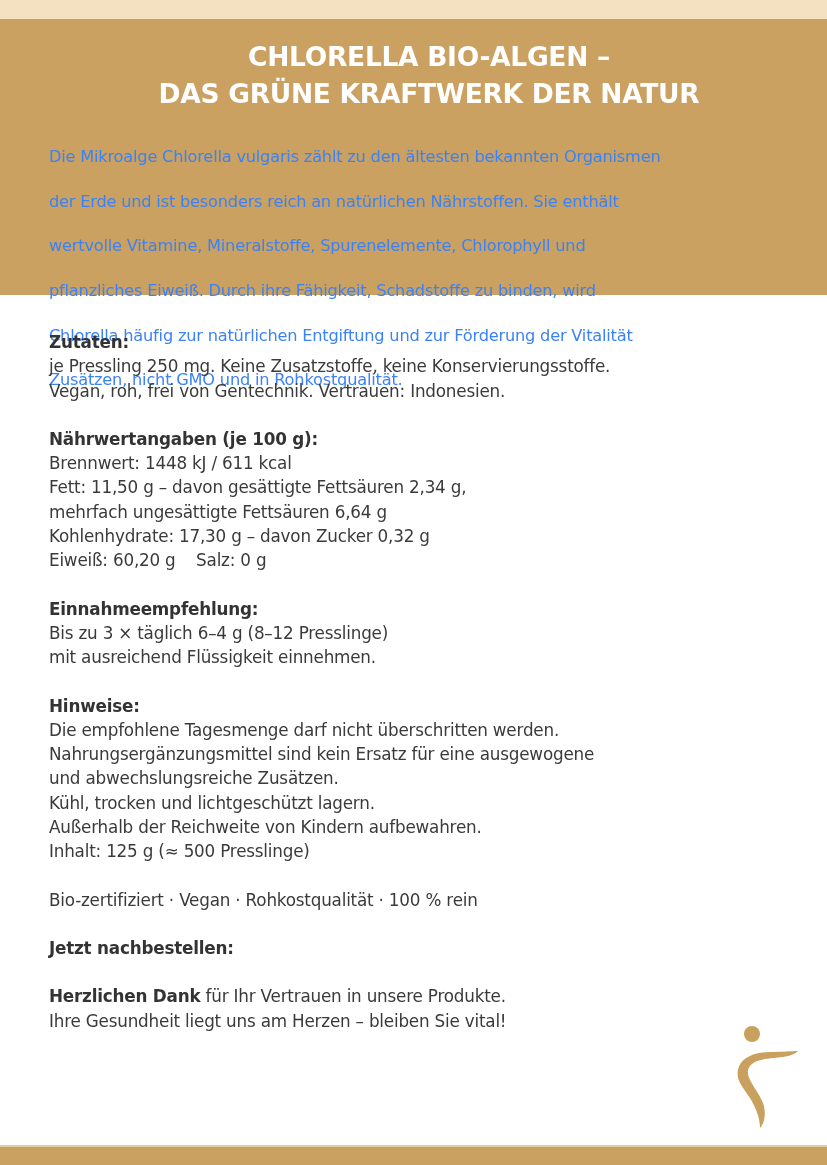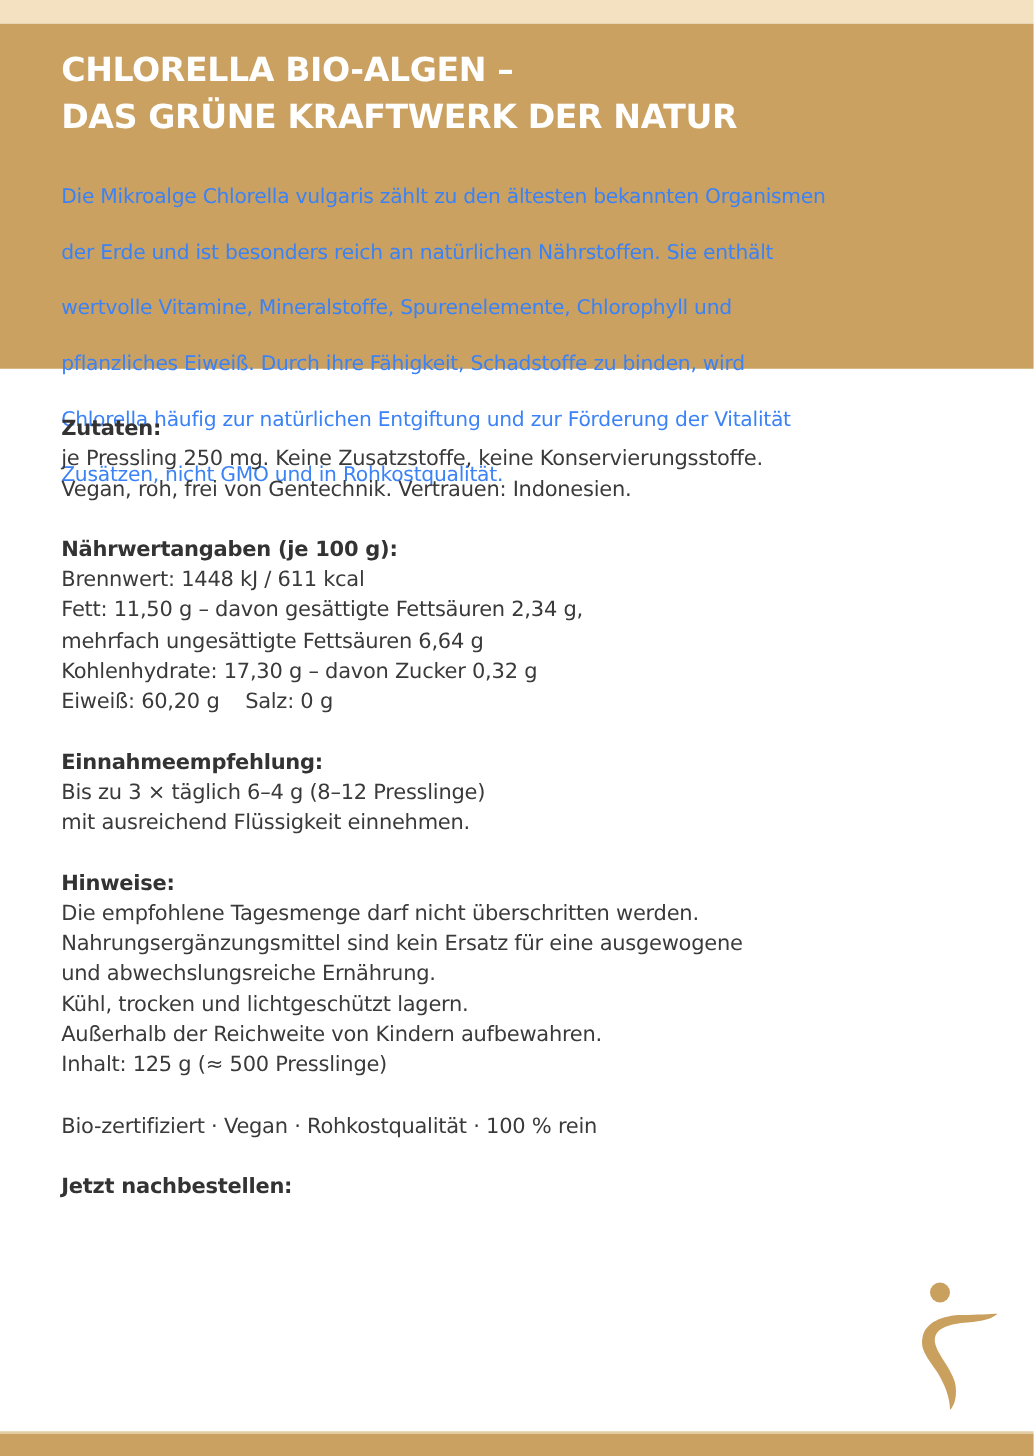--- a/index.html
+++ b/index.html
@@ -3,21 +3,21 @@
 <meta charset="utf-8">
 <style>
   * { box-sizing: border-box; margin: 0; padding: 0; }
   html, body { width: 827px; height: 1165px; background: #ffffff; overflow: hidden; }
   body { position: relative; font-family: "DejaVu Sans", sans-serif; color: #3a3a3a; }
 
   .top-strip { position: absolute; left: 0; top: 0; width: 827px; height: 19px; background: #f3e1c2; }
   .header { position: absolute; left: 0; top: 19px; width: 827px; height: 276px; background: #caa160; }
   .title { position: absolute; left: 49px; top: 38px; width: 760px; color: #ffffff;
            font-family: "DejaVu Sans", sans-serif; font-weight: bold; font-size: 26.5px; line-height: 37px;
-           letter-spacing: -0.3px; }
+           letter-spacing: -0.3px; text-align: center; }
   .intro { position: absolute; left: 49px; top: 124px; width: 775px; color: #3b82f6;
            font-size: 16.2px; line-height: 22.3px; letter-spacing: -0.2px; white-space: pre-line; }
 
   .content { position: absolute; left: 49px; top: 330px; width: 760px; font-size: 16.8px; line-height: 24.3px;
              color: #3a3a3a; letter-spacing: -0.2px; }
   .section { margin-bottom: 24px; }
   .section-title { font-weight: bold; color: #333333; }
   .line { white-space: pre; }
   .badges { margin-bottom: 24px; }
   .bold { font-weight: bold; color: #333333; }
@@ -68,32 +68,36 @@
   <div class="section">
     <div class="section-title">Einnahmeempfehlung:</div>
     <div class="line">Bis zu 3 × täglich 6–4 g (8–12 Presslinge)</div>
     <div class="line">mit ausreichend Flüssigkeit einnehmen.</div>
   </div>
 
   <div class="section">
     <div class="section-title">Hinweise:</div>
     <div class="line">Die empfohlene Tagesmenge darf nicht überschritten werden.</div>
     <div class="line">Nahrungsergänzungsmittel sind kein Ersatz für eine ausgewogene</div>
-    <div class="line">und abwechslungsreiche Ernährung.</div>
+    <div class="line">und abwechslungsreiche Zusätzen.</div>
     <div class="line">Kühl, trocken und lichtgeschützt lagern.</div>
     <div class="line">Außerhalb der Reichweite von Kindern aufbewahren.</div>
     <div class="line">Inhalt: 125 g (≈ 500 Presslinge)</div>
   </div>
 
   <div class="badges line">Bio-zertifiziert · Vegan · Rohkostqualität · 100 % rein</div>
 
   <div class="section">
     <div class="section-title">Jetzt nachbestellen:</div>
   </div>
 
+  <div class="section">
+    <div class="line"><span class="bold">Herzlichen Dank</span><span> für Ihr Vertrauen in unsere Produkte.</span></div>
+    <div class="line">Ihre Gesundheit liegt uns am Herzen – bleiben Sie vital!</div>
+  </div>
 </div>
 
 <div class="logo">
   <svg width="80" height="108" viewBox="0 0 80 108">
     <circle cx="22" cy="12" r="8" fill="#c9a05e"></circle>
     <path d="M8 48 C 10 36, 24 30, 40 30 C 52 30, 62 29, 68 29 C 64 33, 56 35, 44 36 C 30 37, 20 40, 18 48 C 16 58, 30 70, 34 84 C 36 94, 34 102, 30 106 C 30 96, 26 86, 20 76 C 12 64, 6 58, 8 48 Z" fill="#c9a05e"></path>
   </svg>
 </div>
 
 <div class="footer-line"></div>

